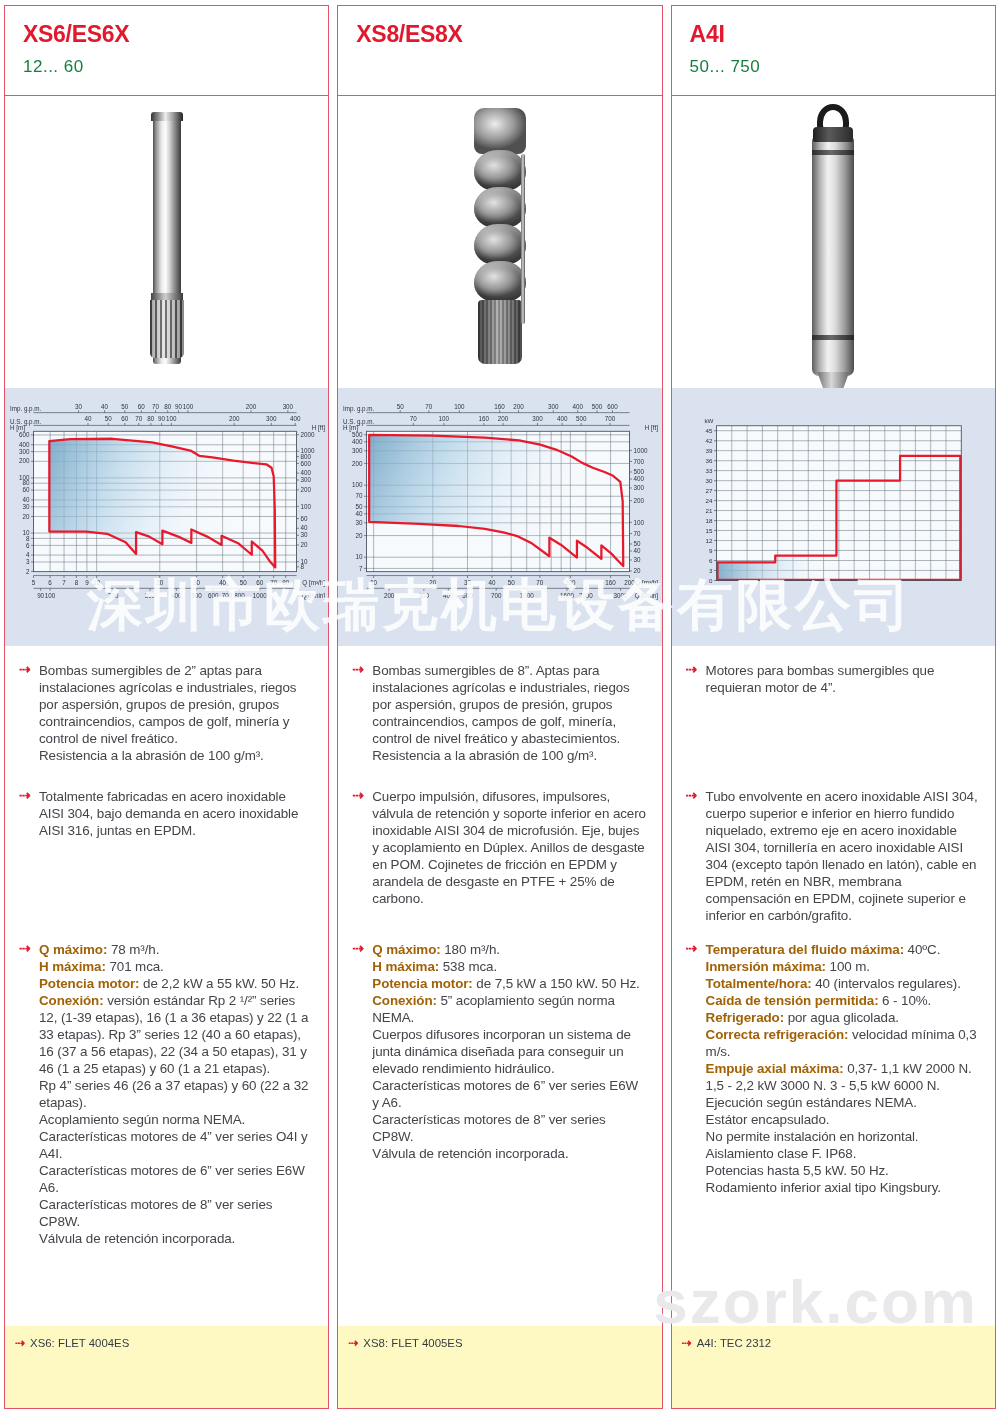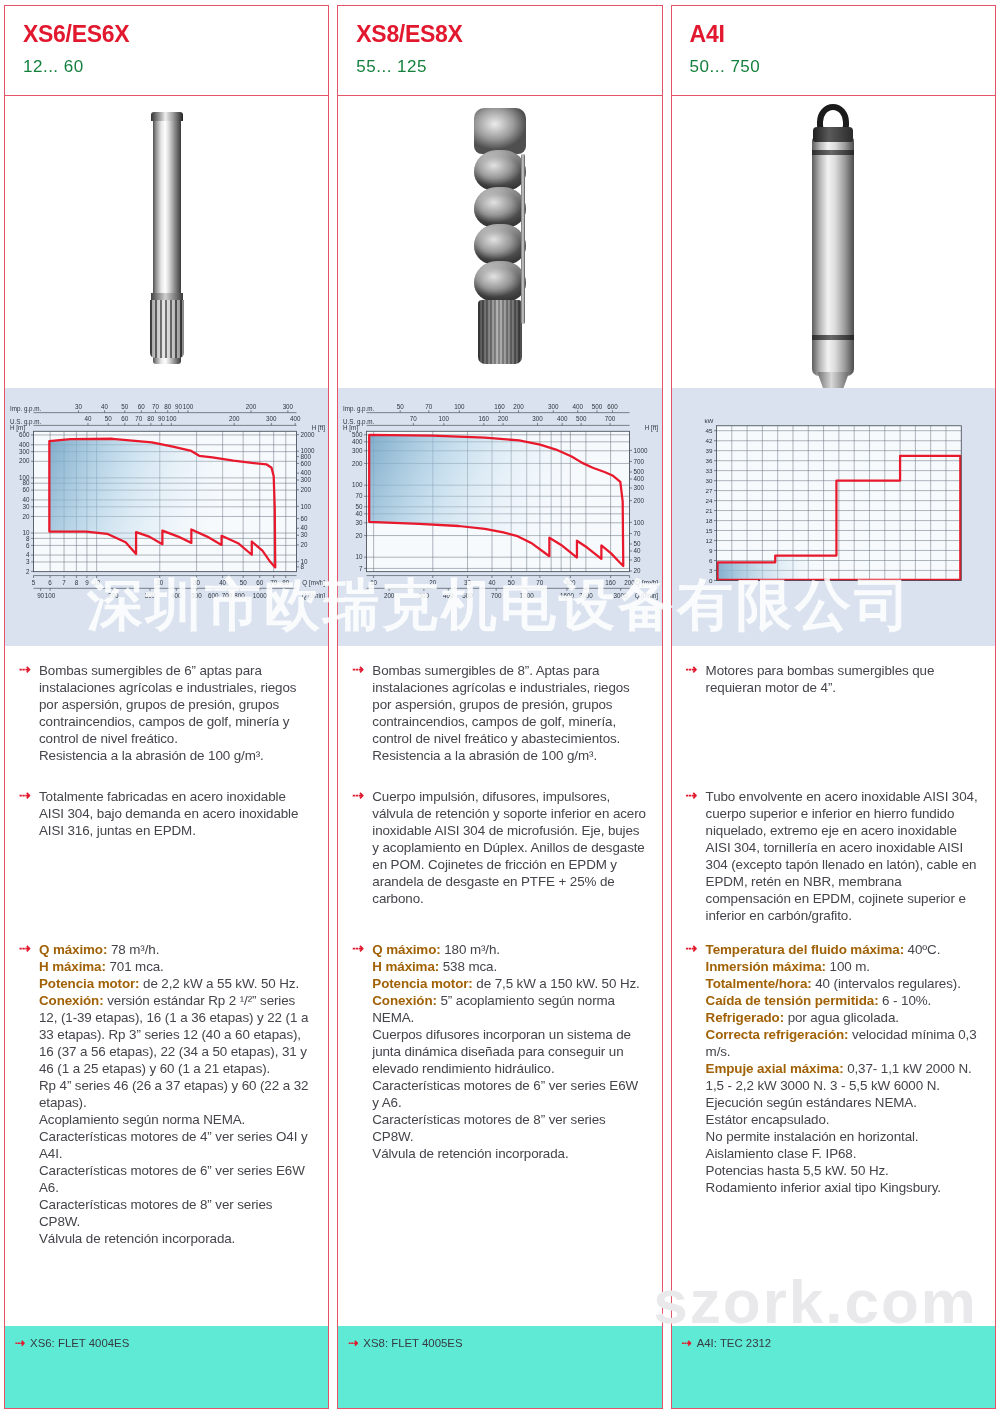--- a/index.html
+++ b/index.html
@@ -54,21 +54,21 @@
   .chart-panel svg{width:318px;height:auto;display:block;}
   .chart-panel.a4i svg{width:284px;margin-top:20px;}
   svg text{font-family:"Liberation Sans",sans-serif;}
   
   .sections{flex:1;padding:16px 15px 0 15px;box-sizing:border-box;display:flex;flex-direction:column;}
   .section{position:relative;padding-left:19px;font-size:13.4px;line-height:1.27;letter-spacing:-0.1px;color:#44444b;}
   .section .arrow{position:absolute;left:-1px;top:-1px;color:#e2182e;font-size:14px;font-weight:bold;}
   .section b{color:#a16207;}
   .sec-0{height:126px;} .sec-1{height:153px;} .sec-2{flex:1;}
   
-  .footer-box{height:82px;background:#5eead4;padding:10px 10px 0 10px;box-sizing:border-box;
+  .footer-box{height:82px;background:#fef9c3;padding:10px 10px 0 10px;box-sizing:border-box;
     font-size:11.4px;color:#363c44;position:relative;}
   .footer-box .arrow{color:#e2182e;font-weight:bold;margin-right:5px;font-size:12px;}
   
   .wm-cn{position:absolute;left:0;right:0;top:568px;text-align:center;font-size:56px;font-weight:bold;
     color:rgba(255,255,255,0.85);letter-spacing:3px;z-index:6;pointer-events:none;white-space:nowrap;}
   .wm-site{position:absolute;right:22px;top:1266px;font-size:62px;font-weight:bold;color:#e9e9ec;
     letter-spacing:2px;z-index:6;pointer-events:none;}
 </style>
 </head>
 <body>
@@ -282,21 +282,21 @@
             <text x="298" y="173.047" text-anchor="start" font-size="6.4" fill="#2b333c">10</text>
             <line x1="294" y1="176.138" x2="296.5" y2="176.138" stroke="#49525c" stroke-width="0.7"></line>
             <text x="298" y="178.338" text-anchor="start" font-size="6.4" fill="#2b333c">8</text>
             <text x="323" y="36.5" text-anchor="end" font-size="6.4" fill="#2b333c">H [ft]</text>
           </svg>
       </div>
       <div class="sections">
           <div class="section sec-0">
             <span class="arrow">⇢</span>
             <div class="sec-body">
-              <div class="line">Bombas sumergibles de 6” aptas para instalaciones agrícolas e industriales, riegos por aspersión, grupos de presión, grupos contraincendios, campos de golf, minería y control de nivel freático.</div>
+              <div class="line">Bombas sumergibles de 2” aptas para instalaciones agrícolas e industriales, riegos por aspersión, grupos de presión, grupos contraincendios, campos de golf, minería y control de nivel freático.</div>
               <div class="line">Resistencia a la abrasión de 100 g/m³.</div>
             </div>
           </div>
           <div class="section sec-1">
             <span class="arrow">⇢</span>
             <div class="sec-body">
               <div class="line">Totalmente fabricadas en acero inoxidable AISI 304, bajo demanda en acero inoxidable AISI 316, juntas en EPDM.</div>
             </div>
           </div>
           <div class="section sec-2">
@@ -316,21 +316,20 @@
           </div>
         </div>
       <div class="footer-box">
         <span class="arrow">⇢</span><span>XS6: FLET 4004ES</span>
       </div>
     </div>
 
     <div class="col">
       <div class="col-header">
         <div class="col-title">XS8/ES8X</div>
-        <div class="col-range">55... 125</div>
       </div>
       <div class="img-area">
         <div class="pump8">
           <div class="p8top"></div>
           <div class="p8stage"></div>
           <div class="p8stage"></div>
           <div class="p8stage"></div>
           <div class="p8stage"></div>
           <div class="p8base"></div>
           <div class="p8cable"></div>

